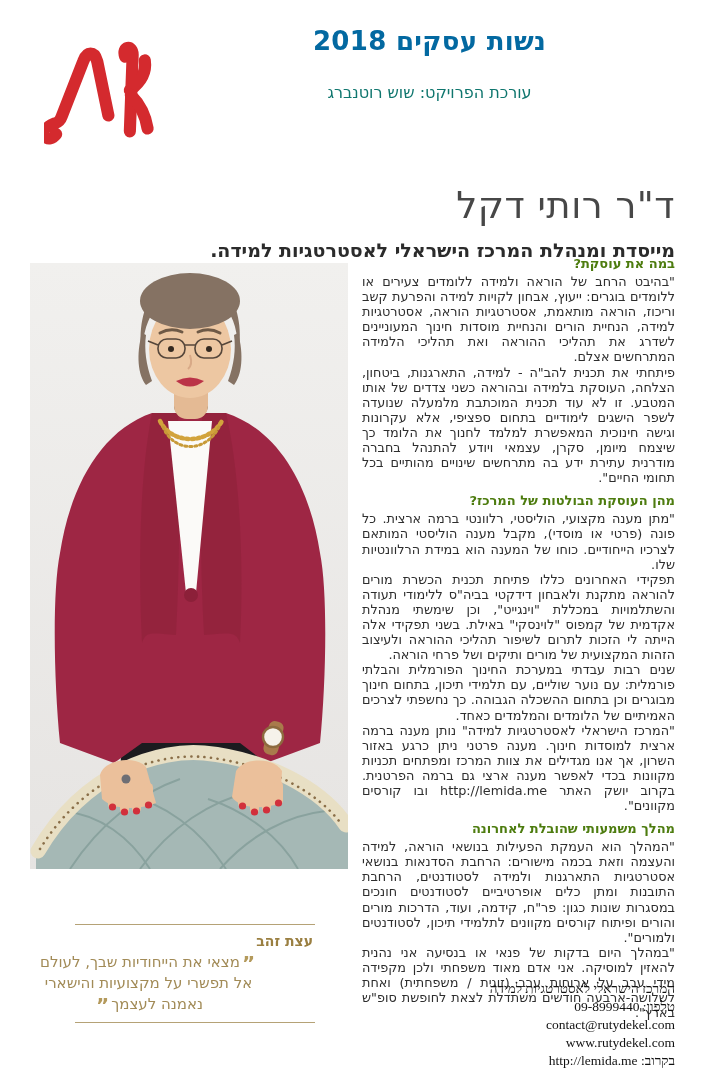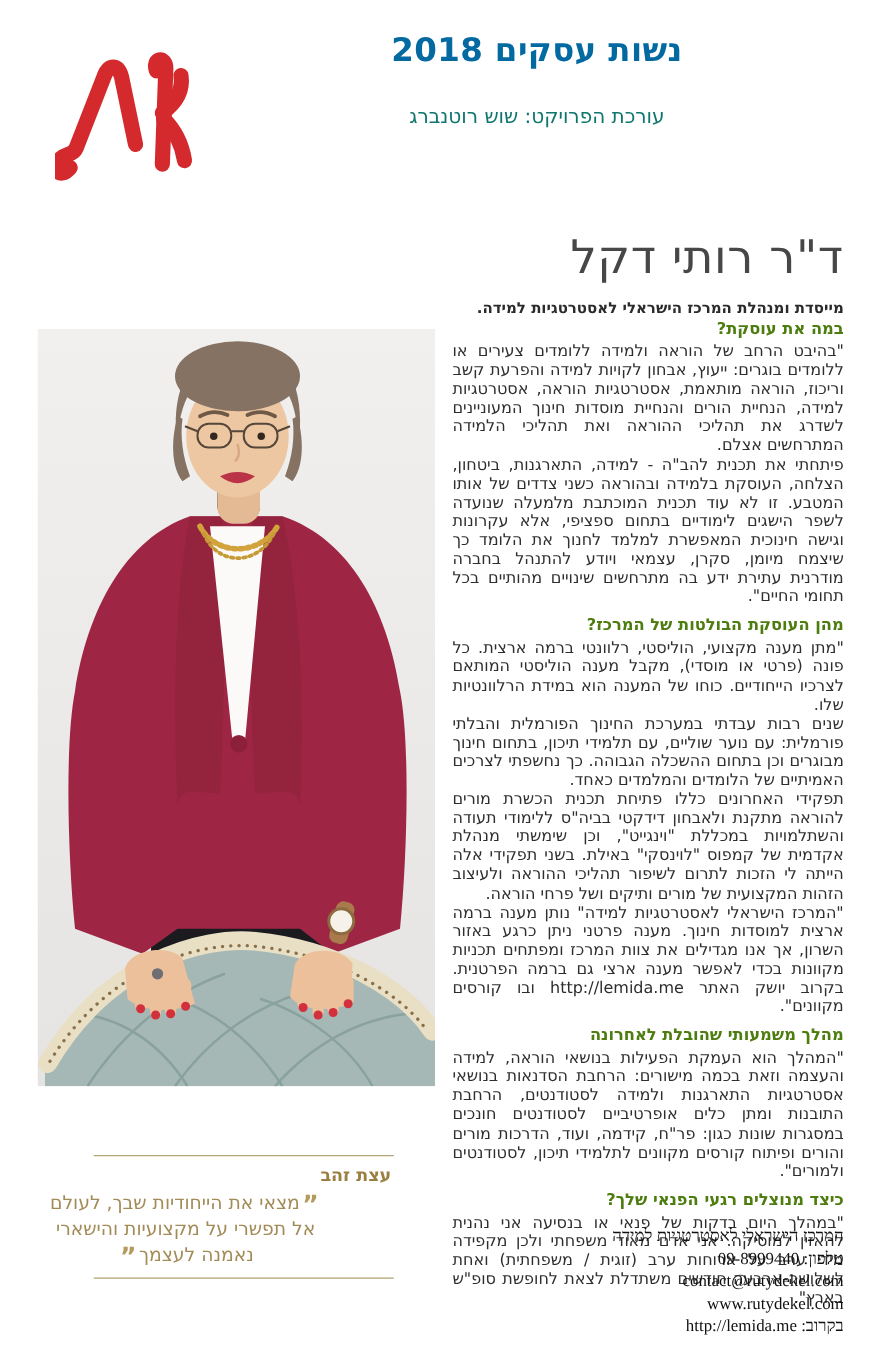--- a/index.html
+++ b/index.html
@@ -10,21 +10,21 @@
   }
   
   .logo{position:absolute;top:34px;left:44px;width:112px;height:120px;}
   .header{position:absolute;top:26px;right:16px;left:168px;text-align:center;}
   .header-title{font-size:26px;font-weight:bold;color:#0369a1;letter-spacing:.3px;}
   .header-sub{font-size:16px;line-height:20.5px;color:#222;margin-top:7px;}
   .header-editor{font-size:16px;color:#0f766e;margin-top:27px;}
   
   .name{position:absolute;top:184px;right:32px;font-size:37px;font-weight:normal;
         color:#474747;letter-spacing:.5px;}
-  .role{position:absolute;top:239px;right:32px;font-size:12px;font-weight:bold;color:#2b2b2b;}
+  .role{position:absolute;top:239px;right:32px;font-size:19px;font-weight:bold;color:#2b2b2b;}
   
   .photo{position:absolute;top:263px;left:30px;width:318px;height:606px;}
   .photo svg{display:block;}
   
   .column{position:absolute;top:254px;right:32px;width:313px;}
   .question{font-size:13px;font-weight:bold;line-height:15px;margin:8px 0 3px;color:#4d7c0f;}
   .qa-section:first-child .question{margin-top:2px;}
   .para{font-size:12.8px;line-height:15.1px;margin:0;text-align:justify;color:#2e2e2e;}
   
   .golden{position:absolute;top:924px;left:30px;width:285px;}
@@ -153,30 +153,29 @@
 
 <main class="column">
   <section class="qa-section">
     <h2 class="question">במה את עוסקת?</h2>
     <p class="para">"בהיבט הרחב של הוראה ולמידה ללומדים צעירים או ללומדים בוגרים: ייעוץ, אבחון לקויות למידה והפרעת קשב וריכוז, הוראה מותאמת, אסטרטגיות הוראה, אסטרטגיות למידה, הנחיית הורים והנחיית מוסדות חינוך המעוניינים לשדרג את תהליכי ההוראה ואת תהליכי הלמידה המתרחשים אצלם.</p>
     <p class="para">פיתחתי את תכנית להב"ה - למידה, התארגנות, ביטחון, הצלחה, העוסקת בלמידה ובהוראה כשני צדדים של אותו המטבע. זו לא עוד תכנית המוכתבת מלמעלה שנועדה לשפר הישגים לימודיים בתחום ספציפי, אלא עקרונות וגישה חינוכית המאפשרת למלמד לחנוך את הלומד כך שיצמח מיומן, סקרן, עצמאי ויודע להתנהל בחברה מודרנית עתירת ידע בה מתרחשים שינויים מהותיים בכל תחומי החיים".</p>
   </section>
   <section class="qa-section">
     <h2 class="question">מהן העוסקת הבולטות של המרכז?</h2>
     <p class="para">"מתן מענה מקצועי, הוליסטי, רלוונטי ברמה ארצית. כל פונה (פרטי או מוסדי), מקבל מענה הוליסטי המותאם לצרכיו הייחודיים. כוחו של המענה הוא במידת הרלוונטיות שלו.</p>
+    <p class="para">תפקידי האחרונים כללו פתיחת תכנית הכשרת מורים להוראה מתקנת ולאבחון דידקטי בביה"ס ללימודי תעודה והשתלמויות במכללת "וינגייט", וכן שימשתי מנהלת אקדמית של קמפוס "לוינסקי" באילת. בשני תפקידי אלה הייתה לי הזכות לתרום לשיפור תהליכי ההוראה ולעיצוב הזהות המקצועית של מורים ותיקים ושל פרחי הוראה.</p>
     <p class="para">שנים רבות עבדתי במערכת החינוך הפורמלית והבלתי פורמלית: עם נוער שוליים, עם תלמידי תיכון, בתחום חינוך מבוגרים וכן בתחום ההשכלה הגבוהה. כך נחשפתי לצרכים האמיתיים של הלומדים והמלמדים כאחד.</p>
-    <p class="para">תפקידי האחרונים כללו פתיחת תכנית הכשרת מורים להוראה מתקנת ולאבחון דידקטי בביה"ס ללימודי תעודה והשתלמויות במכללת "וינגייט", וכן שימשתי מנהלת אקדמית של קמפוס "לוינסקי" באילת. בשני תפקידי אלה הייתה לי הזכות לתרום לשיפור תהליכי ההוראה ולעיצוב הזהות המקצועית של מורים ותיקים ושל פרחי הוראה.</p>
     <p class="para">"המרכז הישראלי לאסטרטגיות למידה" נותן מענה ברמה ארצית למוסדות חינוך. מענה פרטני ניתן כרגע באזור השרון, אך אנו מגדילים את צוות המרכז ומפתחים תכניות מקוונות בכדי לאפשר מענה ארצי גם ברמה הפרטנית. בקרוב יושק האתר http://lemida.me ובו קורסים מקוונים".</p>
   </section>
   <section class="qa-section">
     <h2 class="question">מהלך משמעותי שהובלת לאחרונה</h2>
     <p class="para">"המהלך הוא העמקת הפעילות בנושאי הוראה, למידה והעצמה וזאת בכמה מישורים: הרחבת הסדנאות בנושאי אסטרטגיות התארגנות ולמידה לסטודנטים, הרחבת התובנות ומתן כלים אופרטיביים לסטודנטים חונכים במסגרות שונות כגון: פר"ח, קידמה, ועוד, הדרכות מורים והורים ופיתוח קורסים מקוונים לתלמידי תיכון, לסטודנטים ולמורים".</p>
   </section>
   <section class="qa-section">
-    <h2 class="question">כיצד מנוצלים רגעי הפנאי שלך?</h2>
     <p class="para">"במהלך היום בדקות של פנאי או בנסיעה אני נהנית להאזין למוסיקה. אני אדם מאוד משפחתי ולכן מקפידה מידי ערב על ארוחות ערב (זוגית / משפחתית) ואחת לשלושה-ארבעה חודשים משתדלת לצאת לחופשת סופ"ש בארץ".</p>
   </section>
 </main>
 
 <aside class="golden">
   <div class="gold-line"></div>
   <div class="gold-title">עצת זהב</div>
   <div class="gold-quote"><span class="qmark">”</span><span>מצאי את הייחודיות שבך, לעולם אל תפשרי על מקצועיות והישארי נאמנה לעצמך</span><span class="qmark">”</span></div>
   <div class="gold-line gold-bottom"></div>
 </aside>

